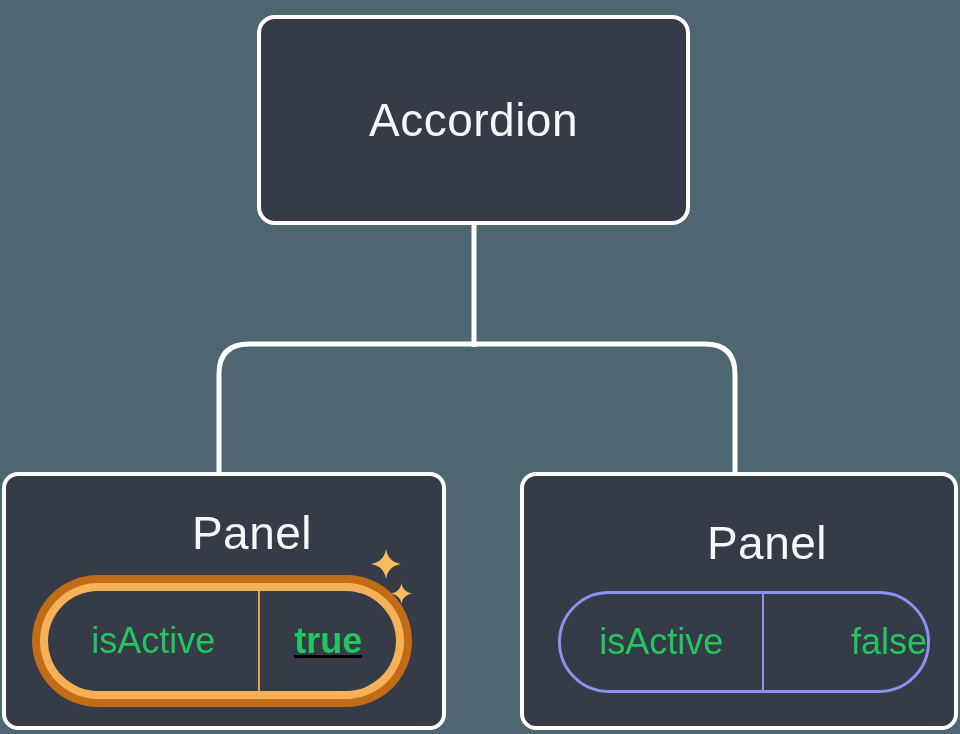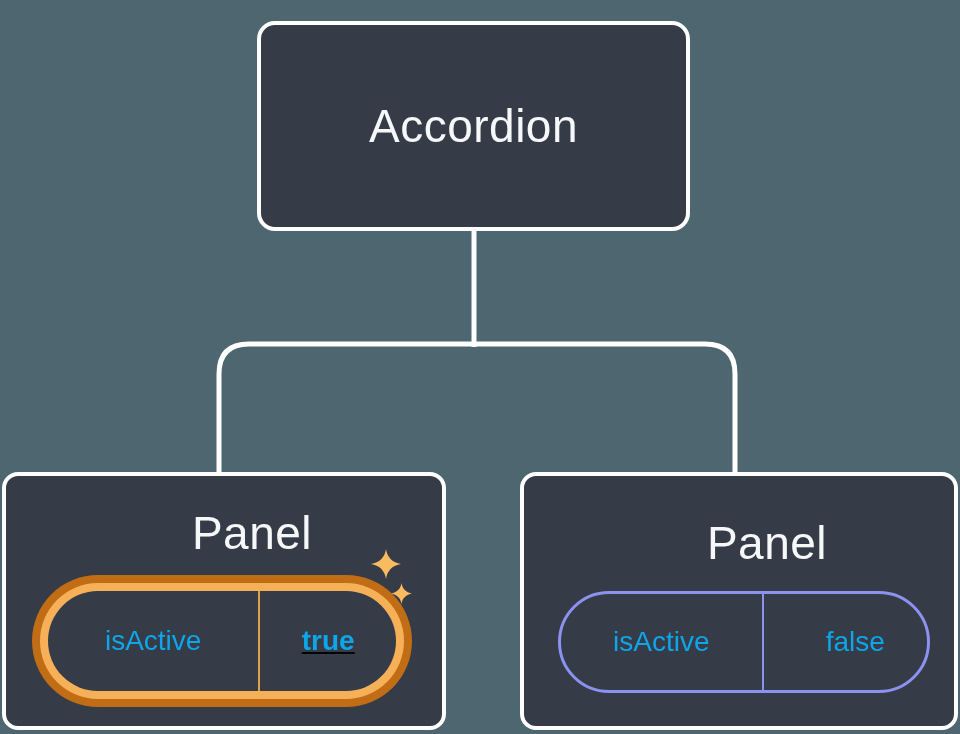--- a/index.html
+++ b/index.html
@@ -23,21 +23,21 @@
   }
   .node {
     position: absolute;
     box-sizing: border-box;
     background: #353b47;
     border: 4px solid #ffffff;
     border-radius: 18px;
   }
   .node-root {
     left: 257px;
-    top: 21px;
+    top: 15px;
     width: 433px;
     height: 210px;
     display: flex;
     align-items: center;
     justify-content: center;
   }
   .node-title {
     color: #f6f7f9;
     font-size: 46px;
     font-weight: 500;
@@ -134,27 +134,27 @@
     flex: 1.4;
     display: flex;
     align-items: center;
     justify-content: center;
     border-right: 2px solid #8c92f0;
   }
   .pill-plain .cell-value {
     flex: 1;
     display: flex;
     align-items: center;
-    justify-content: center;
+    justify-content: flex-end;
     padding-left: 20px;
   }
 
   .state-text {
-    color: #0ea5e9;
-    font-size: 28px;
+    color: #22c55e;
+    font-size: 36px;
     font-weight: 400;
   }
   .state-text.bold {
     font-weight: 700;
   }
 
   .sparkle {
     position: absolute;
   }
   .sparkle-big {

